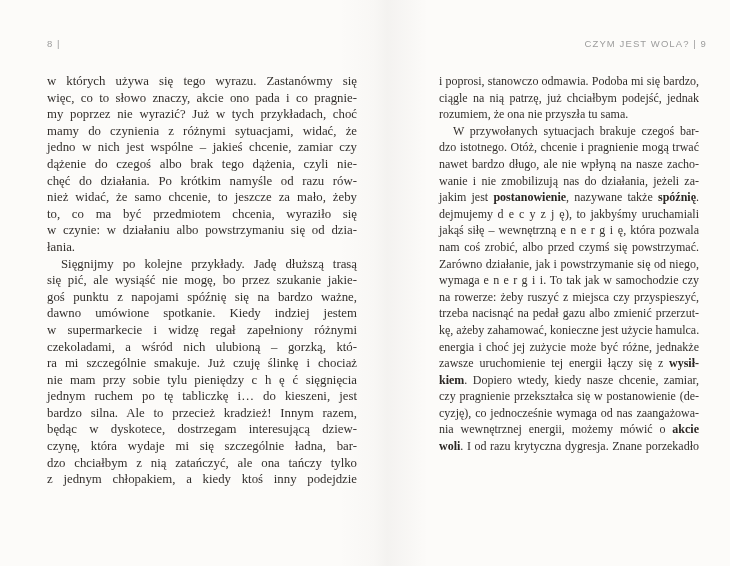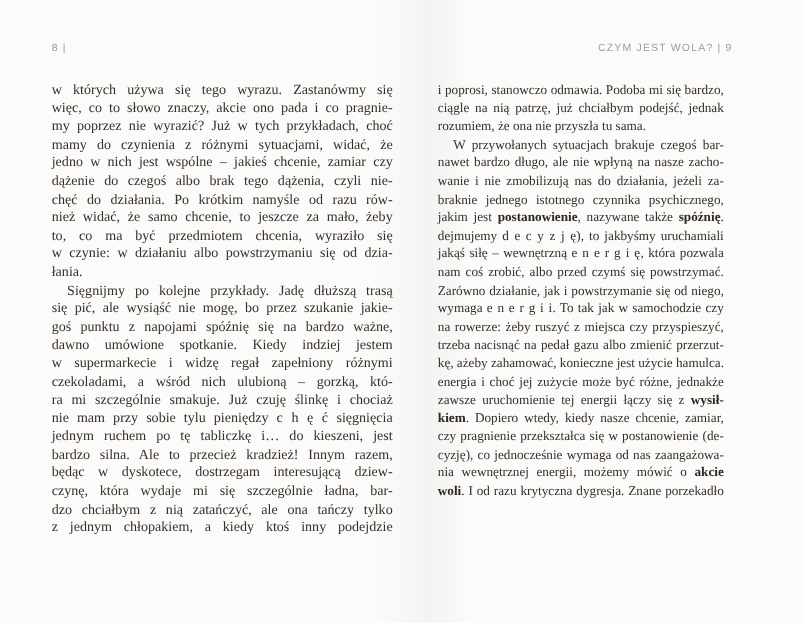--- a/index.html
+++ b/index.html
@@ -15,21 +15,21 @@
     font-family:"Liberation Serif","DejaVu Serif",serif;
   }
   .spread{position:absolute;inset:0;}
   .gutter{
     position:absolute;left:338px;top:0;width:90px;height:566px;
     background:linear-gradient(90deg,rgba(0,0,0,0) 0%,rgba(60,50,45,0.02) 40%,rgba(60,50,45,0.045) 55%,rgba(0,0,0,0) 100%);
     pointer-events:none;
   }
   .page{position:absolute;top:38px;}
   .page-left{left:47px;width:310px;}
-  .page-right{left:398px;width:260px;}
+  .page-right{left:439px;width:260px;}
   .pg-header{
     font-family:"Liberation Sans","DejaVu Sans",sans-serif;
     font-size:9.5px;line-height:12px;letter-spacing:1.1px;
     color:var(--header-color);height:12px;
   }
   .page-right .pg-header{text-align:right;margin-right:-8px;}
   .page-body{margin-top:23px;color:var(--text-color);}
   .page-left .page-body{font-size:12.8px;}
   .page-right .page-body{font-size:12px;}
   .line{
@@ -79,23 +79,23 @@
       </div>
   </div>
 
   <div class="page page-right">
     <div class="pg-header">CZYM JEST WOLA? | 9</div>
     <div class="page-body">
         <div class="line"><span class="seg-n">i poprosi, stanowczo odmawia. Podoba mi się bardzo,</span></div>
         <div class="line"><span class="seg-n">ciągle na nią patrzę, już chciałbym podejść, jednak</span></div>
         <div class="line para-end"><span class="seg-n">rozumiem, że ona nie przyszła tu sama.</span></div>
         <div class="line indent"><span class="seg-n">W przywołanych sytuacjach brakuje czegoś bar-</span></div>
+        <div class="line"><span class="seg-n">dzo istotnego. Otóż, chcenie i pragnienie mogą trwać</span></div>
         <div class="line"><span class="seg-n">nawet bardzo długo, ale nie wpłyną na nasze zacho-</span></div>
         <div class="line"><span class="seg-n">wanie i nie zmobilizują nas do działania, jeżeli za-</span></div>
-        <div class="line"><span class="seg-n">braknie jednego istotnego czynnika psychicznego,</span></div>
         <div class="line"><span class="seg-n">jakim jest </span><span class="seg-b">postanowienie</span><span class="seg-n">, nazywane także </span><span class="seg-b">spóźnię</span><span class="seg-n">.</span></div>
         <div class="line"><span class="seg-n">dejmujemy </span><span class="seg-s">d e c y z j ę</span><span class="seg-n">), to jakbyśmy uruchamiali</span></div>
         <div class="line"><span class="seg-n">jakąś siłę – wewnętrzną </span><span class="seg-s">e n e r g i ę</span><span class="seg-n">, która pozwala</span></div>
         <div class="line"><span class="seg-n">nam coś zrobić, albo przed czymś się powstrzymać.</span></div>
         <div class="line"><span class="seg-n">Zarówno działanie, jak i powstrzymanie się od niego,</span></div>
         <div class="line"><span class="seg-n">wymaga </span><span class="seg-s">e n e r g i i</span><span class="seg-n">. To tak jak w samochodzie czy</span></div>
         <div class="line"><span class="seg-n">na rowerze: żeby ruszyć z miejsca czy przyspieszyć,</span></div>
         <div class="line"><span class="seg-n">trzeba nacisnąć na pedał gazu albo zmienić przerzut-</span></div>
         <div class="line"><span class="seg-n">kę, ażeby zahamować, konieczne jest użycie hamulca.</span></div>
         <div class="line"><span class="seg-n">energia i choć jej zużycie może być różne, jednakże</span></div>

